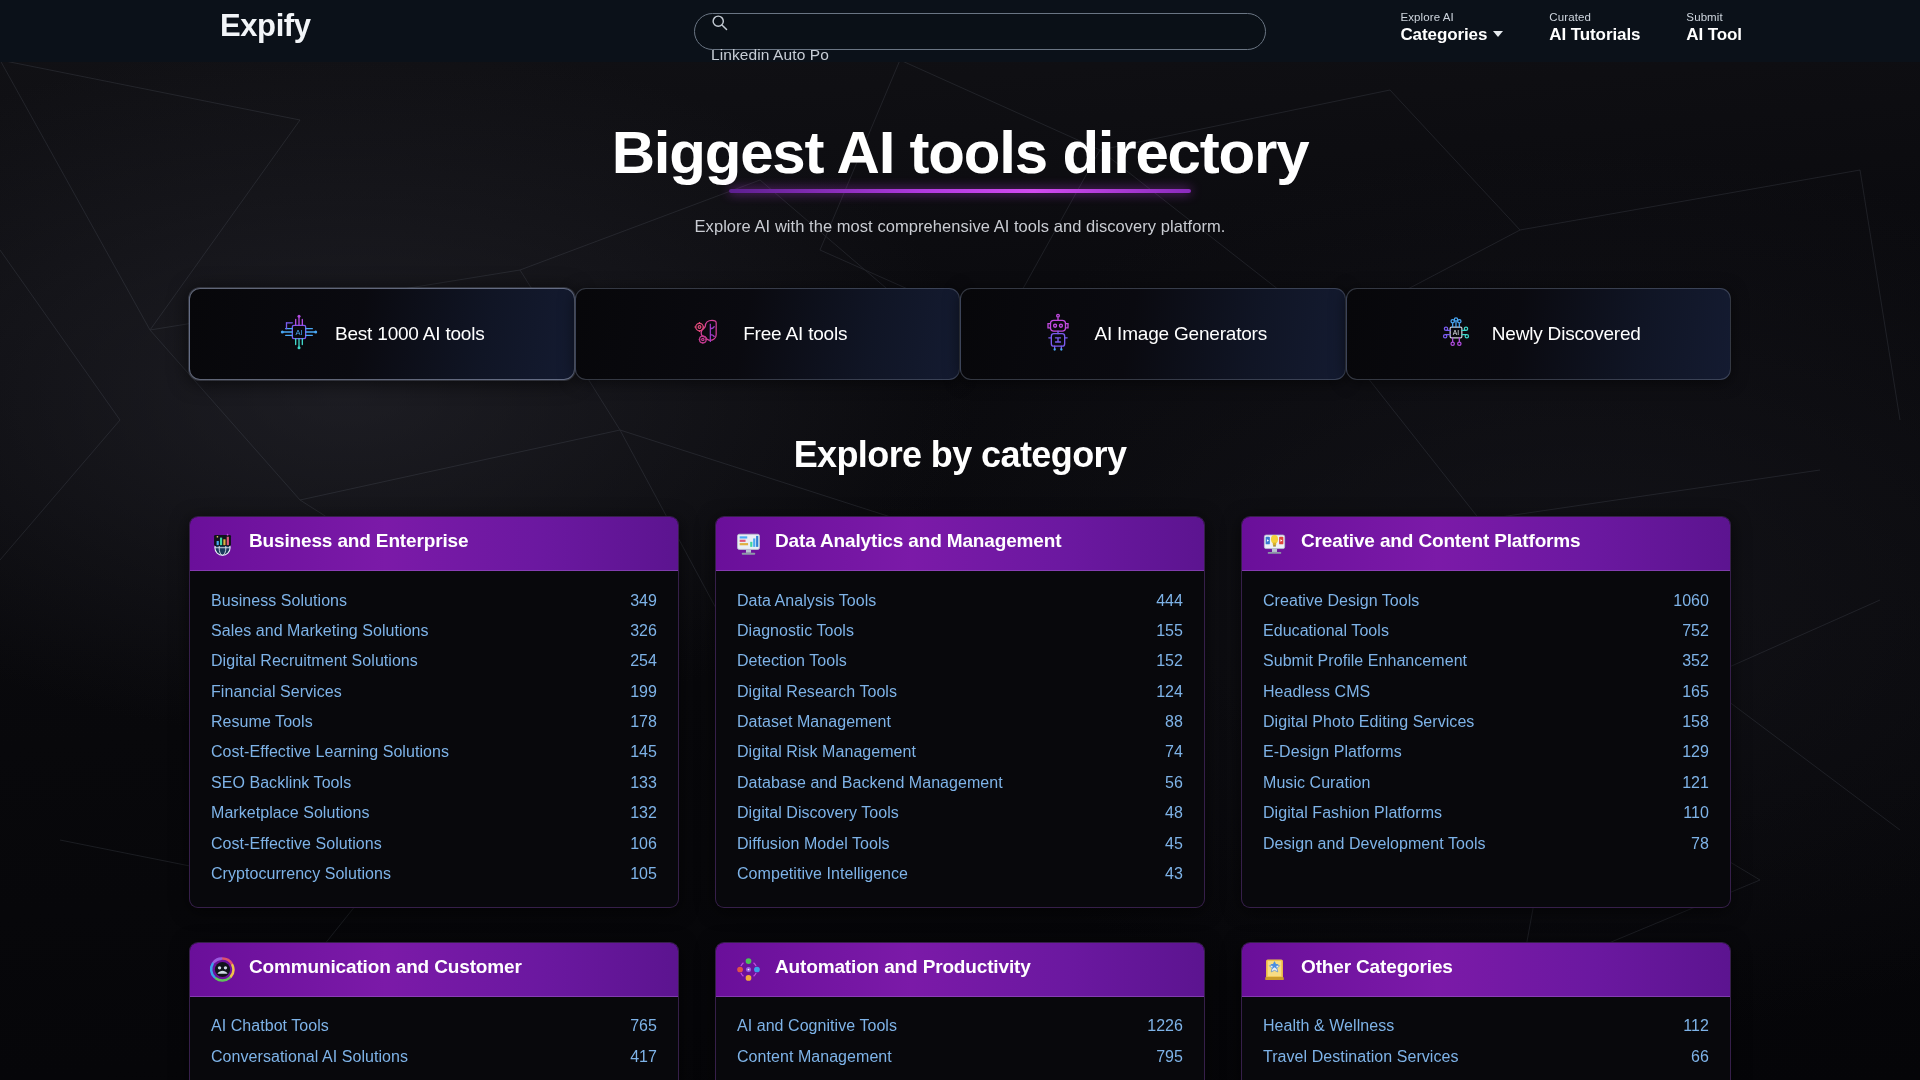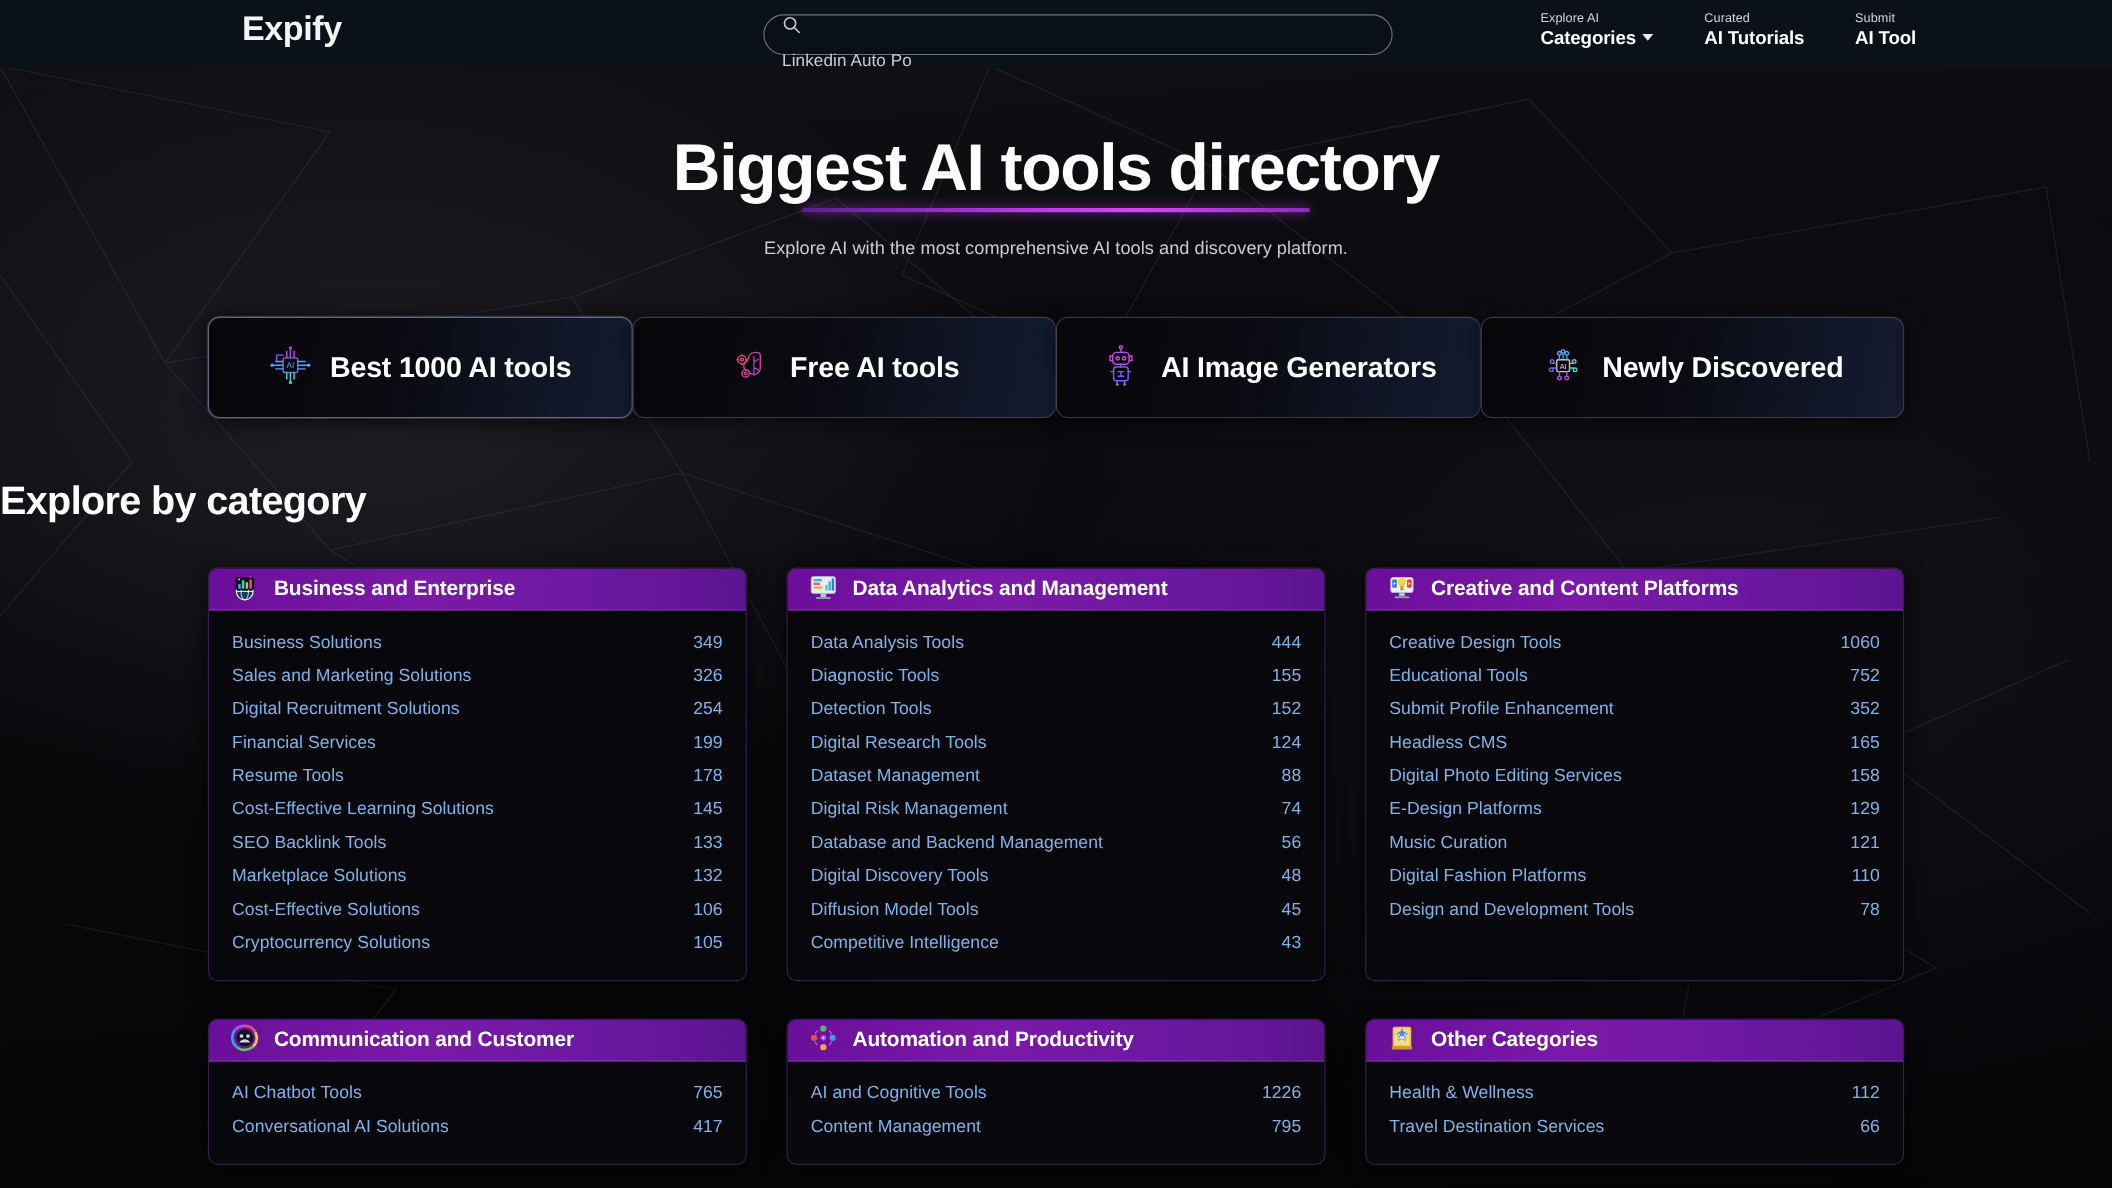--- a/index.html
+++ b/index.html
@@ -164,31 +164,32 @@
     justify-content: center;
     gap: 16px;
     cursor: pointer;
     box-shadow: 0 2px 16px rgba(0,0,0,0.55);
   }
   .feature.active {
     border-color: rgba(150,160,185,0.62);
     box-shadow: 0 0 0 1px rgba(150,160,185,0.25), 0 2px 20px rgba(0,0,0,0.7);
   }
   .feature-label {
-    font-size: 26px;
-    font-weight: bold;
+    font-size: 19px;
+    font-weight: normal;
     color: #ffffff;
     letter-spacing: -0.2px;
   }
   .feature-icon { flex: 0 0 auto; display:block; }
 
   
   .section-title {
     position: relative;
     z-index: 3;
+    text-align: center;
     margin-top: 54px;
     font-size: 36px;
     font-weight: bold;
     color: #ffffff;
     letter-spacing: -0.6px;
   }
 
   
   .cat-grid {
     position: relative;
@@ -201,25 +202,24 @@
     row-gap: 34px;
   }
   .cat-card {
     border-radius: 9px;
     overflow: hidden;
     border: 1px solid rgba(110,60,150,0.45);
     background: #08080c;
     box-shadow: 0 3px 18px rgba(0,0,0,0.6);
   }
   .cat-head {
-    height: 38px;
+    height: 54px;
     display: flex;
-    align-items: center;
     gap: 13px;
-    padding: 0 19px;
+    padding: 13px 19px;
     background: linear-gradient(90deg, #6a0f9a 0%, #7b1aa8 40%, #6b18a0 72%, #5c1490 100%);
     border-bottom: 1px solid rgba(160,100,200,0.5);
   }
   .cat-head-title {
     font-size: 19px;
     font-weight: bold;
     color: #ffffff;
     letter-spacing: -0.15px;
     white-space: nowrap;
   }

